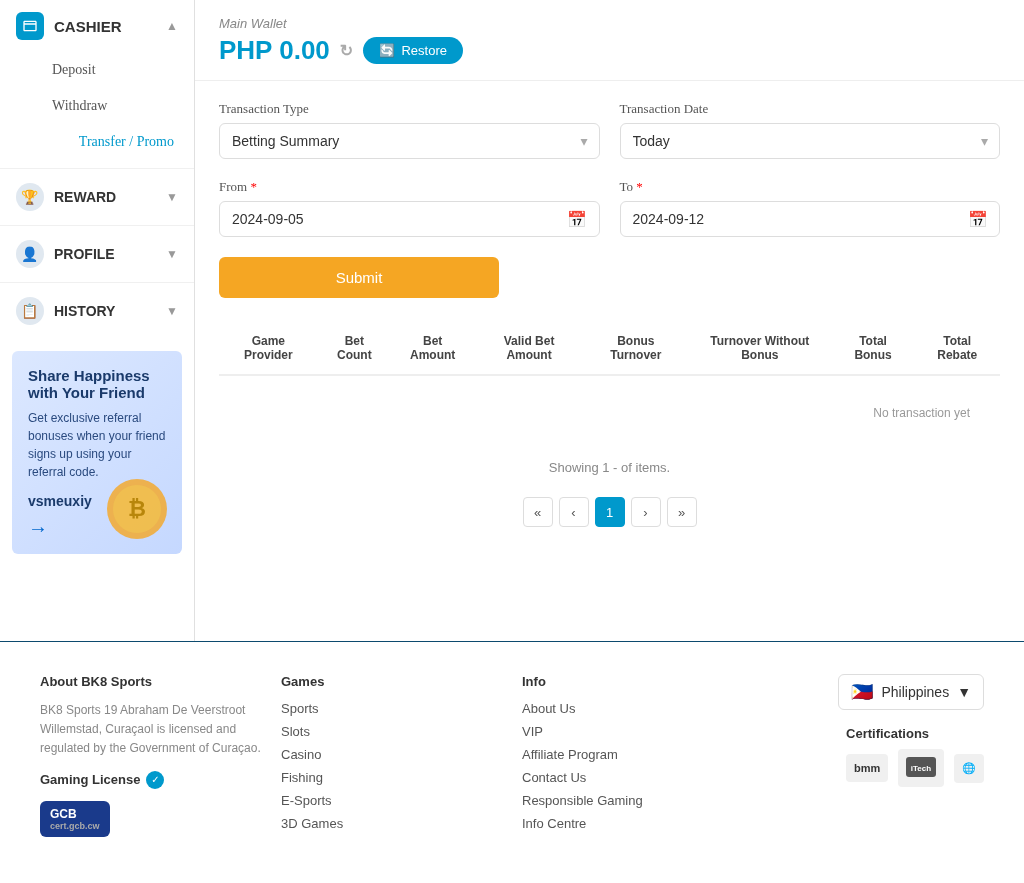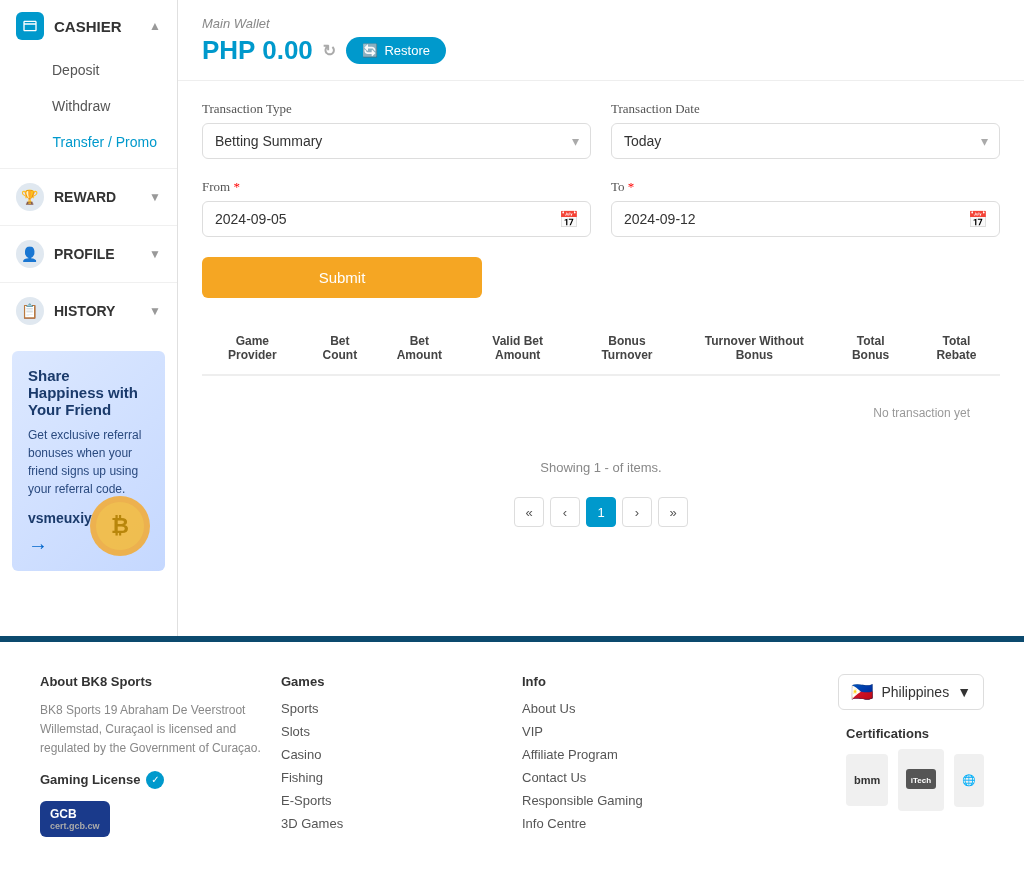--- a/index.html
+++ b/index.html
@@ -2,28 +2,28 @@
 <html><head>
   <meta charset="utf-8">
   <style>
     * { box-sizing: border-box; margin: 0; padding: 0; }
     body { font-family: Arial, sans-serif; font-size: 14px; color: #333; background: #f5f5f5; }
 
     .layout { display: flex; min-height: 100vh; flex-direction: column; }
     .main-row { display: flex; flex: 1; }
 
     
-    .sidebar { width: 178px; background: #fff; border-right: 1px solid #e0e0e0; padding: 0; flex-shrink: 0; }
+    .sidebar { width: 195px; background: #fff; border-right: 1px solid #e0e0e0; padding: 0; flex-shrink: 0; }
     .sidebar-header { display: flex; align-items: center; padding: 12px 16px; gap: 10px; cursor: pointer; }
     .sidebar-header-icon { width: 28px; height: 28px; background: #0099cc; border-radius: 6px; display: flex; align-items: center; justify-content: center; }
     .sidebar-header-icon svg { fill: white; }
     .sidebar-title { font-weight: bold; font-size: 15px; color: #333; flex: 1; }
     .sidebar-toggle { color: #999; font-size: 12px; }
     .sidebar-menu { padding: 0 0 8px 0; }
-    .sidebar-menu-item { padding: 10px 20px 10px 52px; color: #555; cursor: pointer; font-size: 14px; }
+    .sidebar-menu-item { padding: 10px 20px 10px 52px; color: #555; cursor: pointer; font-size: 14px; font-family: Liberation Serif, serif; }
     .sidebar-menu-item.active { color: #0099cc; text-align: right; }
     .sidebar-section { border-top: 1px solid #f0f0f0; }
     .sidebar-section-header { display: flex; align-items: center; padding: 14px 16px; cursor: pointer; gap: 10px; }
     .sidebar-section-icon { width: 28px; height: 28px; border-radius: 50%; background: #e0e8f0; display: flex; align-items: center; justify-content: center; font-size: 14px; }
     .sidebar-section-title { font-weight: bold; font-size: 14px; flex: 1; }
 
     
     .referral-card { margin: 12px; background: linear-gradient(135deg, #dce8ff 0%, #c5d8ff 100%); border-radius: 6px; padding: 16px; min-height: 200px; position: relative; overflow: hidden; }
     .referral-title { font-weight: bold; font-size: 15px; color: #1a3a6b; margin-bottom: 8px; }
     .referral-desc { font-size: 12px; color: #2a4a7f; line-height: 1.5; margin-bottom: 12px; }
@@ -64,36 +64,36 @@
     td { padding: 10px; text-align: center; color: #666; }
     .no-data { padding: 30px; text-align: right; color: #999; font-size: 12px; }
     .showing-text { text-align: center; color: #888; font-size: 13px; padding: 10px; }
 
     
     .pagination { display: flex; justify-content: center; align-items: center; gap: 6px; padding: 12px; }
     .page-btn { width: 30px; height: 30px; border: 1px solid #ddd; border-radius: 4px; background: white; cursor: pointer; font-size: 13px; display: flex; align-items: center; justify-content: center; color: #555; }
     .page-btn.active { background: #0099cc; color: white; border-color: #0099cc; }
 
     
-    footer { background: #fff; border-top: 6px solid #0c4a6e; padding: 32px 40px 20px; }
+    footer { background: #fff; border-top: 1px solid #0c4a6e; padding: 32px 40px 20px; }
     .footer-grid { display: grid; grid-template-columns: 1fr 1fr 1fr 1fr; gap: 20px; margin-bottom: 24px; }
     .footer-col-title { font-weight: bold; font-size: 13px; color: #333; margin-bottom: 12px; }
     .footer-link { font-size: 13px; color: #555; cursor: pointer; margin-bottom: 8px; }
     .footer-about-desc { font-size: 12px; color: #888; line-height: 1.6; margin-bottom: 12px; }
     .gaming-license { display: flex; align-items: center; gap: 6px; margin-bottom: 12px; }
     .gaming-license-text { font-size: 13px; font-weight: bold; color: #333; }
     .check-badge { background: #0099cc; color: white; border-radius: 50%; width: 18px; height: 18px; display: flex; align-items: center; justify-content: center; font-size: 10px; }
     .gcb-badge { background: #1a3a8b; color: white; border-radius: 6px; padding: 6px 10px; font-size: 12px; font-weight: bold; display: inline-block; }
     .gcb-sub { font-size: 9px; color: #aaa; display: block; }
     .lang-selector { display: flex; align-items: center; gap: 8px; border: 1px solid #ddd; border-radius: 6px; padding: 6px 12px; cursor: pointer; }
     .lang-flag { font-size: 18px; }
     .lang-name { font-size: 14px; color: #333; }
     .certifications-title { font-size: 13px; font-weight: bold; color: #333; margin-bottom: 8px; }
     .cert-logos { display: flex; gap: 10px; align-items: center; }
-    .cert-logo { background: #f0f0f0; border-radius: 4px; padding: 20px 8px; font-size: 11px; font-weight: bold; color: #333; }
+    .cert-logo { background: #f0f0f0; border-radius: 4px; padding: 8px 8px; font-size: 11px; font-weight: bold; color: #333; }
     .footer-right { display: flex; flex-direction: column; align-items: flex-end; gap: 16px; }
   </style>
 </head>
 <body>
 
 <div class="layout">
   <div class="main-row">
 
     <div class="sidebar">
 

